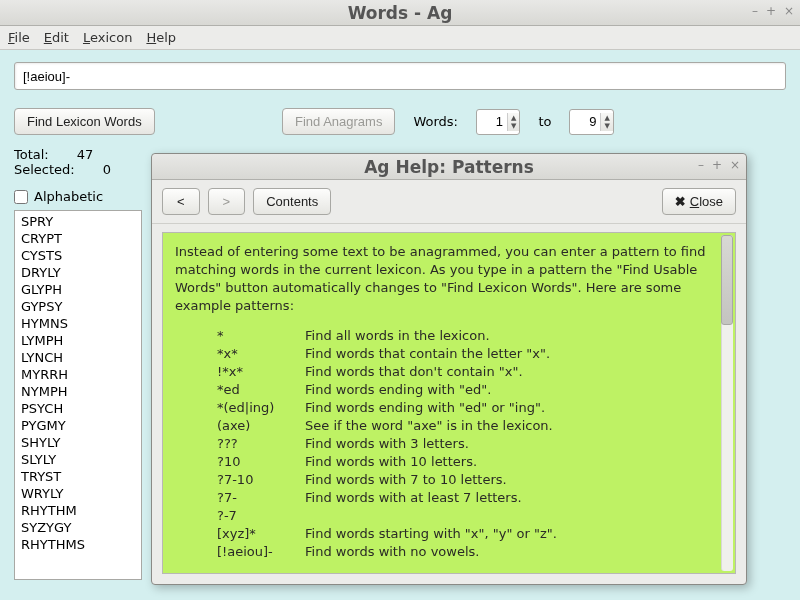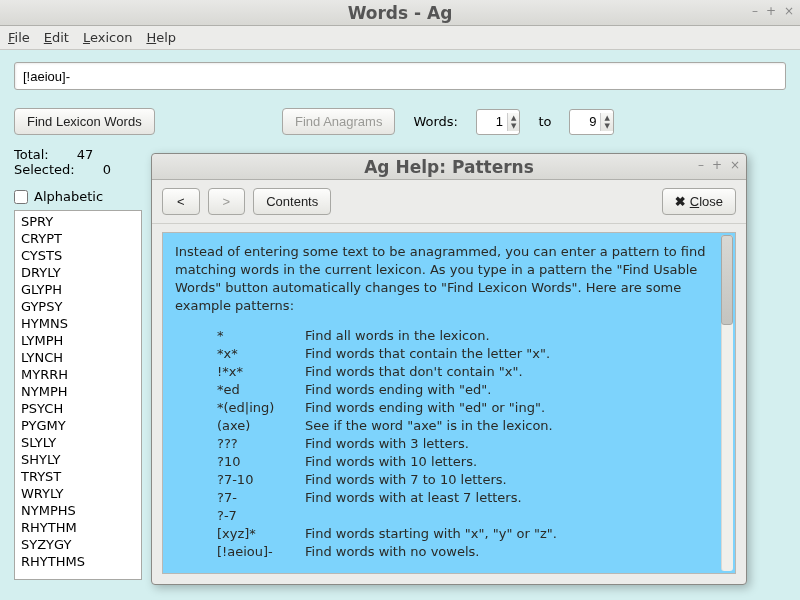--- a/index.html
+++ b/index.html
@@ -123,21 +123,21 @@
 .help-dialog .window-titlebar { border-radius: 5px 5px 0 0; }
 .help-toolbar {
   display: flex; align-items: center;
   padding: 8px 10px; gap: 8px;
   border-bottom: 1px solid #cfcfcb;
 }
 .help-toolbar .spacer { flex: 1; }
 .help-body {
   flex: 1;
   margin: 8px 10px 10px 10px;
-  background: #7dd3fc;
+  background: #bef264;
   border: 1px solid #b8b8b4;
   padding: 10px 12px 10px 12px;
   position: relative;
   overflow: hidden;
   font-size: 13px;
   color: #2a2a26;
   line-height: 18px;
 }
 .help-body .scroll-track {
   position: absolute; right: 2px; top: 2px; bottom: 2px;
@@ -237,25 +237,24 @@
           <div>DRYLY</div>
           <div>GLYPH</div>
           <div>GYPSY</div>
           <div>HYMNS</div>
           <div>LYMPH</div>
           <div>LYNCH</div>
           <div>MYRRH</div>
           <div>NYMPH</div>
           <div>PSYCH</div>
           <div>PYGMY</div>
+          <div>SHYLY</div>
           <div>SLYLY</div>
-          <div>SHYLY</div>
           <div>TRYST</div>
           <div>WRYLY</div>
-          <div>NYMPHS</div>
           <div>RHYTHM</div>
           <div>SYZYGY</div>
           <div>RHYTHMS</div>
         </div>
     </div>
   </div>
 </div>
 
 <div class="help-dialog">
   <div class="window-titlebar">

